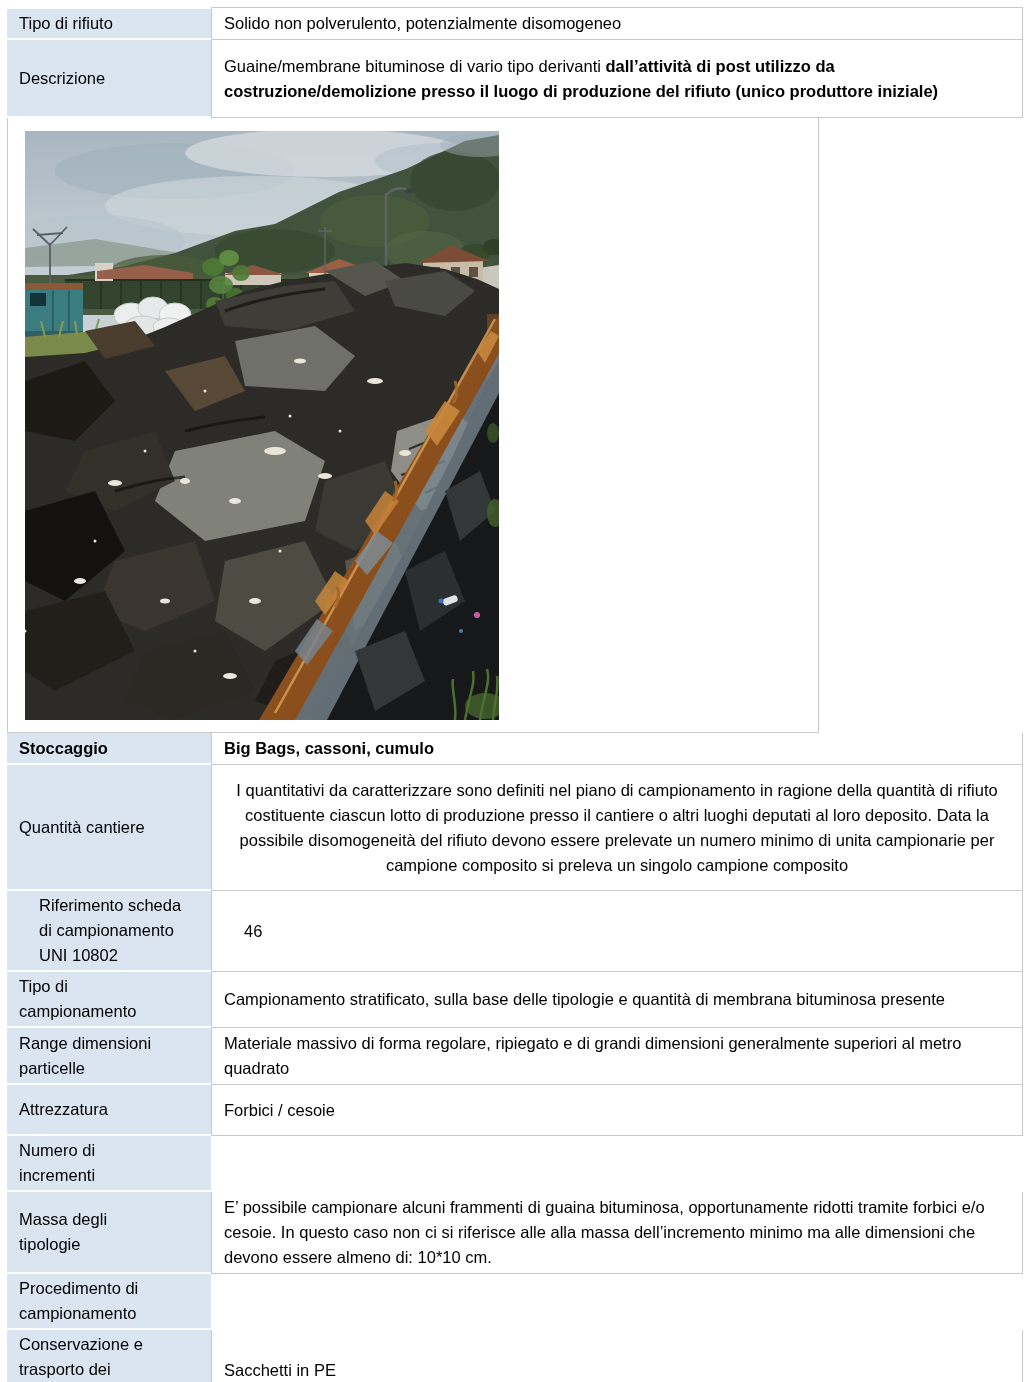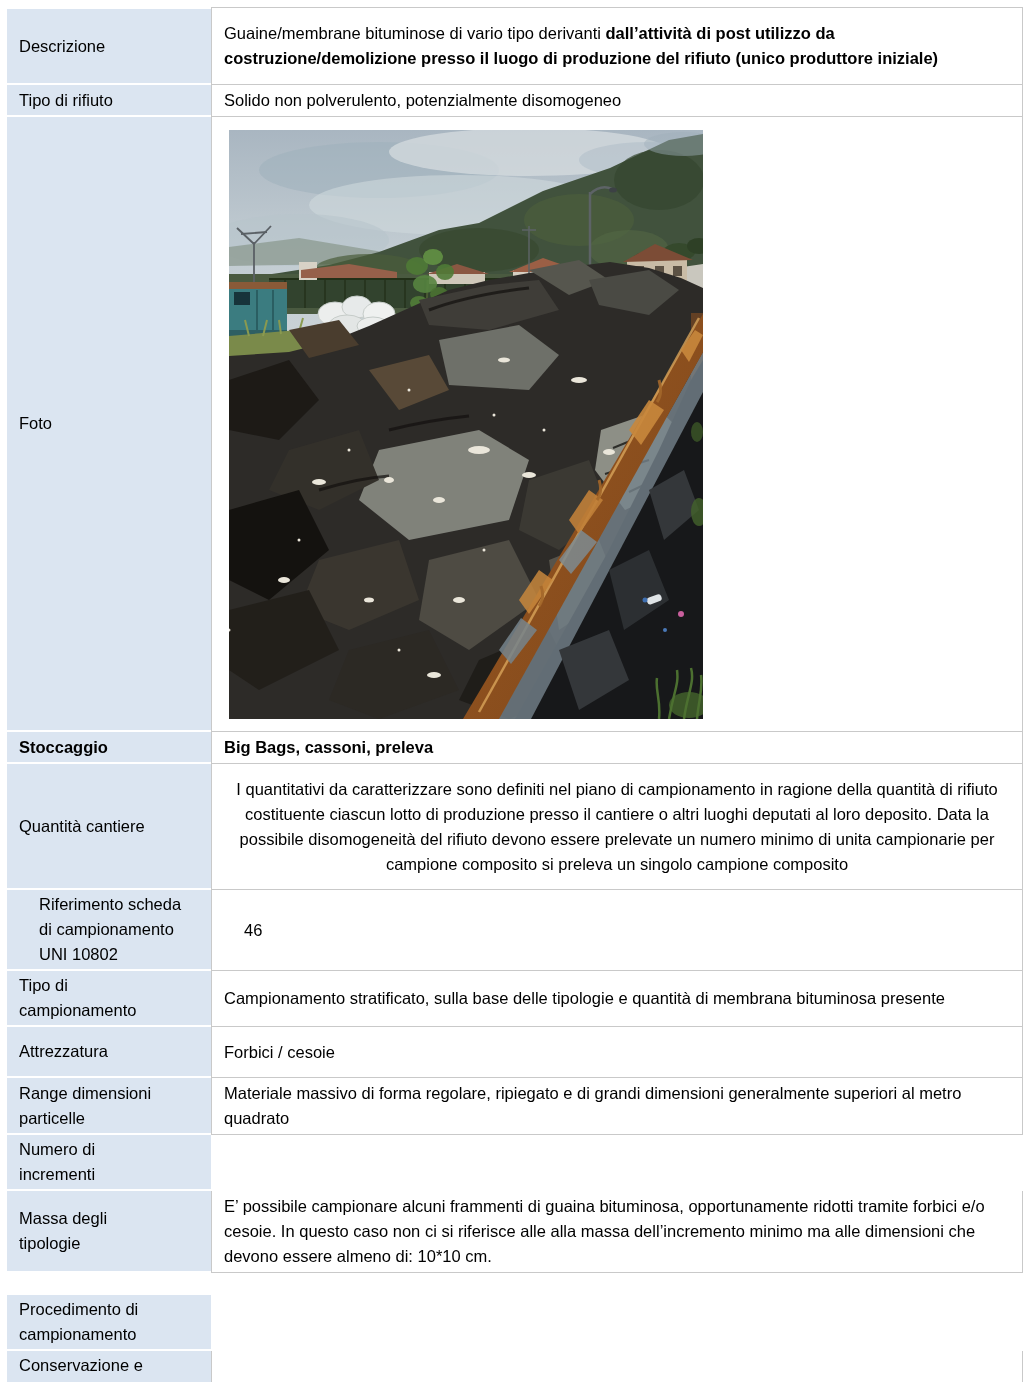--- a/index.html
+++ b/index.html
@@ -20,52 +20,49 @@
   .r1 .label,.r1 .value{min-height:27px;}
   .r2 .label,.r2 .value{min-height:615px;}
   .r3 .label,.r3 .value{min-height:26px;font-weight:bold;}
   .r4 .label,.r4 .value{min-height:126px;text-align:center;}
   .r5 .label,.r5 .value{min-height:76px;padding-left:32px;}
   .r6 .label,.r6 .value{min-height:54px;}
   .r7 .label,.r7 .value{min-height:51px;}
   .r8 .label,.r8 .value{min-height:57px;}
   .r9 .label,.r9 .value{min-height:48px;}
   .r10 .label,.r10 .value{min-height:78px;}
-  .r11 .label,.r11 .value{min-height:52px;margin-top:22px;}
+  .r11 .label,.r11 .value{min-height:52px;}
   .r12 .label,.r12 .value{min-height:77px;}
   .photo-cell{align-items:center;}
   .photo-frame{margin-left:5px;line-height:0;}
 </style>
 </head>
 <body>
 
 <div class="sheet">
 
+  <div class="row r1">
+    <div class="label">
+        <span class="lt">Tipo di rifiuto</span>
+      </div>
+    <div class="value">
+        <span>Solido non polverulento, potenzialmente disomogeneo</span>
+      </div>
+  </div>
+
   <div class="row r0">
     <div class="label">
         <span class="lt">Descrizione</span>
       </div>
     <div class="value">
         <span><span>Guaine/membrane bituminose di vario tipo derivanti </span><span class="b">dall’attività di post utilizzo da costruzione/demolizione presso il luogo di produzione del rifiuto (unico produttore iniziale)</span></span>
       </div>
   </div>
 
-  <div class="row r1">
-    <div class="label">
-        <span class="lt">Tipo di rifiuto</span>
-      </div>
-    <div class="value">
-        <span>Solido non polverulento, potenzialmente disomogeneo</span>
-      </div>
-  </div>
-
   <div class="row r2">
-    <div class="label">
-        <span class="lt">Foto</span>
-      </div>
     <div class="value photo-cell">
       <div class="photo-frame">
         <svg width="474" height="589" viewBox="0 0 474 589">
           <defs>
             <linearGradient id="sky" x1="0" y1="0" x2="0" y2="1">
               <stop offset="0" stop-color="#a9b6c1"></stop>
               <stop offset="0.5" stop-color="#c2ccd2"></stop>
               <stop offset="1" stop-color="#ccd4d8"></stop>
             </linearGradient>
             <linearGradient id="rust" x1="0" y1="0" x2="1" y2="1">
@@ -267,21 +264,21 @@
         </svg>
       </div>
     </div>
   </div>
 
   <div class="row r3">
     <div class="label">
         <span class="lt">Stoccaggio</span>
       </div>
     <div class="value">
-        <span>Big Bags, cassoni, preleva</span>
+        <span>Big Bags, cassoni, cumulo</span>
       </div>
   </div>
 
   <div class="row r4">
     <div class="label">
         <span class="lt">Quantità cantiere</span>
       </div>
     <div class="value">
         <span>I quantitativi da caratterizzare sono definiti nel piano di campionamento in ragione della quantità di rifiuto costituente ciascun lotto di produzione presso il cantiere o altri luoghi deputati al loro deposito. Data la possibile disomogeneità del rifiuto devono essere prelevate un numero minimo di unita campionarie per campione composito si preleva un singolo campione composito</span>
       </div>
@@ -301,36 +298,36 @@
   <div class="row r6">
     <div class="label">
         <span class="lt">Tipo di
 campionamento</span>
       </div>
     <div class="value">
         <span>Campionamento stratificato, sulla base delle tipologie e quantità di membrana bituminosa presente</span>
       </div>
   </div>
 
-  <div class="row r7">
-    <div class="label">
-        <span class="lt">Attrezzatura</span>
-      </div>
-    <div class="value">
-        <span>Forbici / cesoie</span>
-      </div>
-  </div>
-
   <div class="row r8">
     <div class="label">
         <span class="lt">Range dimensioni
 particelle</span>
       </div>
     <div class="value">
         <span>Materiale massivo di forma regolare, ripiegato e di grandi dimensioni generalmente superiori al metro quadrato</span>
+      </div>
+  </div>
+
+  <div class="row r7">
+    <div class="label">
+        <span class="lt">Attrezzatura</span>
+      </div>
+    <div class="value">
+        <span>Forbici / cesoie</span>
       </div>
   </div>
 
   <div class="row r9">
     <div class="label">
         <span class="lt">Numero di
 incrementi</span>
       </div>
   </div>
 

